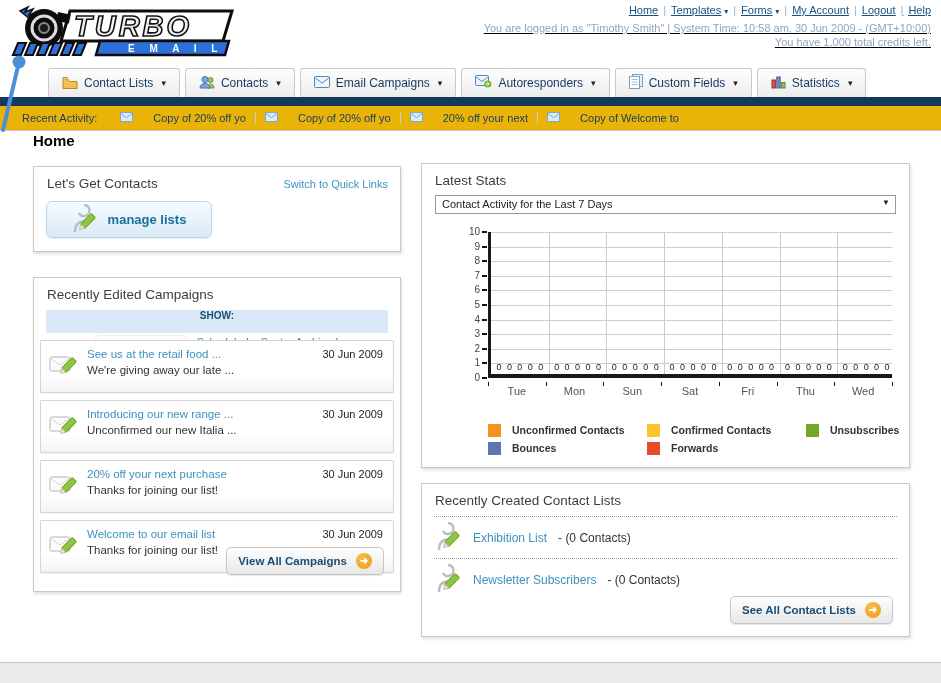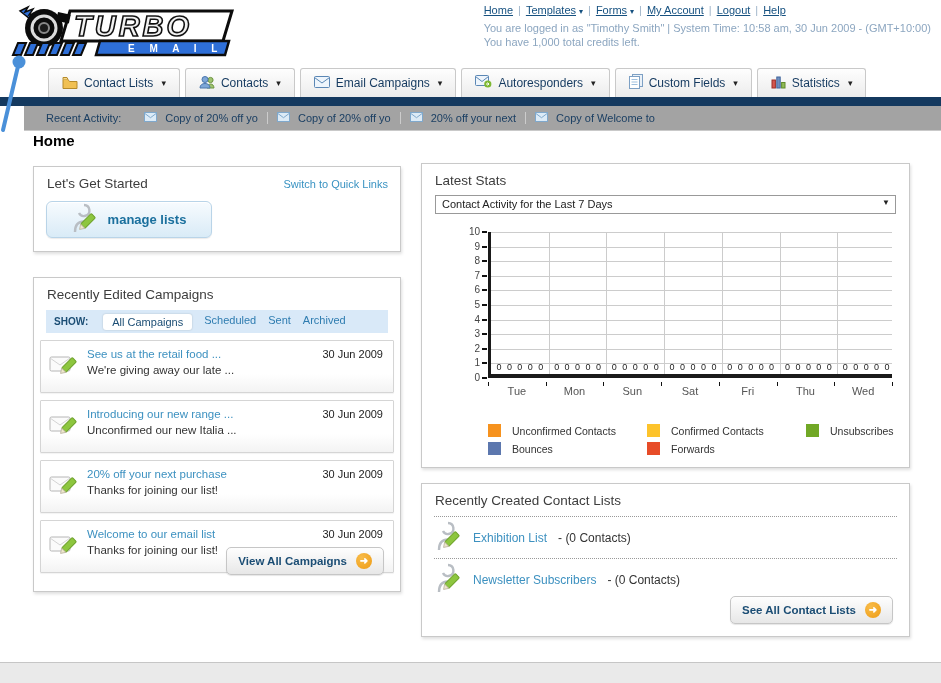--- a/index.html
+++ b/index.html
@@ -7,42 +7,42 @@
   body { font-family:"Liberation Sans", sans-serif; background:#fff; }
   .app { position:relative; width:941px; height:683px; overflow:hidden; background:#fff; }
 
   
   .deco-pin { position:absolute; left:0; top:52px; z-index:1; }
   .deco-dot { position:absolute; top:3px; right:-7px; width:16px; height:16px; border-radius:50%; background:#2f86c8; }
 
   
   .header { position:absolute; top:0; left:0; right:0; height:62px; background:#fff; }
   .logo { position:absolute; left:10px; top:3px; width:228px; height:56px; cursor:pointer; }
-  .header-right { position:absolute; top:4px; right:10px; text-align:left; font-size:11px; }
+  .header-right { position:absolute; top:4px; right:10px; text-align:right; font-size:11px;text-decoration:underline; }
   .top-links { color:#9db3c8; }
   .top-links a { color:#165180; text-decoration:underline; cursor:pointer; }
   .top-links .sep { color:#9db3c8; margin:0 5px; text-decoration:none; }
   .top-links .caret { font-size:8px; color:#165180; margin-left:3px; text-decoration:none; display:inline-block; }
   .login-info { margin-top:6px; color:#8ca6c0; }
   .credits-info { margin-top:2px; color:#8ca6c0; }
 
   
   .tabbar { position:absolute; left:20px; top:68px; height:29px; display:flex; gap:5px; z-index:2;padding-left:28px; }
   .tab { display:flex; align-items:center; gap:6px; height:29px; padding:0 13px;
          border:1px solid #c9c9c9; border-bottom:none; border-radius:3px 3px 0 0;
          background:linear-gradient(#fefefe,#ececec); font-size:12px; color:#14395f; cursor:pointer; white-space:nowrap; }
   .tab .caret { font-size:9px; color:#222; margin-left:2px; }
   .navy-bar { position:absolute; left:0; right:0; top:97px; height:9px; background:#14395f; }
 
   
-  .activity-bar { position:absolute; left:0; right:0; top:106px; height:25px; background:#a3a3a3;
-                  border-bottom:1px solid #c9c9c9; display:flex; align-items:center; padding-left:22px; font-size:11px;margin-left:24px; }
+  .activity-bar { position:absolute; left:0; right:0; top:106px; height:25px; background:#eab308;
+                  border-bottom:1px solid #c9c9c9; display:flex; align-items:center; padding-left:22px; font-size:11px; }
   .activity-label { color:#1b3f63; margin-right:14px; }
   .activity-items { display:flex; align-items:center; }
-  .activity-item { display:flex; align-items:center; gap:8px; padding:0 9px; color:#1b3f63; cursor:pointer; border-left:1px solid #ccc; }
+  .activity-item { display:flex; align-items:center; gap:20px; padding:0 9px; color:#1b3f63; cursor:pointer; border-left:1px solid #ccc; }
   .activity-item:first-child { border-left:none; }
 
   .page-title { position:absolute; left:33px; top:132px; font-size:15px; font-weight:bold; color:#000; }
 
   
   .panel { position:absolute; background:#fff; border:1px solid #c9c9c9; box-shadow:1px 2px 3px rgba(0,0,0,.13); }
   .panel-title { position:absolute; left:13px; top:9px; font-size:13.5px; color:#3d3d3d; }
   .panel-get-started { left:33px; top:166px; width:368px; height:86px; }
   .panel-campaigns   { left:33px; top:277px; width:368px; height:315px; }
   .panel-stats       { left:421px; top:163px; width:489px; height:305px; }
@@ -50,21 +50,21 @@
 
   .teal-link { position:absolute; right:12px; top:11px; font-size:11px; color:#3a93c2; cursor:pointer; }
 
   .gs-buttons { position:absolute; left:12px; top:34px; display:flex; gap:12px; }
   .gs-btn { width:166px; height:37px; display:flex; align-items:center; justify-content:center; gap:10px;
             background:linear-gradient(#f7fbfe,#d9ebf7); border:1px solid #b9d4e8; border-radius:6px;
             box-shadow:inset 0 1px 0 #fff, 0 1px 1px rgba(0,0,0,.08);
             color:#1a6f9d; font-weight:bold; font-size:13px; cursor:pointer; font-family:inherit; }
 
   .show-bar { position:absolute; left:12px; right:12px; top:32px; height:23px; background:#d9e9f8;
-              display:flex; align-items:center; gap:15px; padding:0 8px; }
+              display:flex; align-items:center; gap:15px; padding:0 8px;flex-direction:column; }
   .show-label { font-size:10px; font-weight:bold; color:#1b4d74; }
   .show-tab { font-size:11px; color:#2e7cb0; cursor:pointer; }
   .show-tab.active { background:#fff; border-radius:3px; padding:2px 9px; color:#1b4d74; box-shadow:0 0 2px rgba(0,0,0,.2); }
 
   .campaign-list { position:absolute; left:6px; right:6px; top:62px; }
   .c-card { position:relative; height:53px; margin-bottom:7px; border:1px solid #d5d5d5; border-radius:1px;
             background:linear-gradient(#ffffff 65%, #f3f3f3); box-shadow:0 1px 1px rgba(0,0,0,.05); }
   .c-icon { position:absolute; left:8px; top:9px; }
   .c-title { position:absolute; left:46px; top:7px; font-size:11.5px; color:#3d91c0; cursor:pointer; }
   .c-sub   { position:absolute; left:46px; top:23px; font-size:11.5px; color:#333; }
@@ -90,21 +90,21 @@
           border-left:3px solid #1a1a1a; border-bottom:4px solid #1a1a1a; }
   .gl-h { position:absolute; left:0; width:100%; height:1px; background:#ccc; }
   .gl-v { position:absolute; top:0; height:100%; width:1px; background:#ccc; }
   .ylab { position:absolute; left:0; width:34px; text-align:right; font-size:10px; color:#444; }
   .ytick { position:absolute; left:36px; width:5px; height:2px; background:#111; }
   .xtick { position:absolute; width:1px; height:4px; background:#111; top:156px; }
   .zgroup { position:absolute; bottom:2px; display:flex; justify-content:space-evenly; font-size:9px; color:#222; }
   .dlab { position:absolute; top:159px; text-align:center; font-size:11px; color:#555; }
 
   .legend { position:absolute; left:66px; top:260px; display:grid; grid-template-columns:159px 159px 150px; row-gap:5px; }
-  .legend-item { display:flex; align-items:flex-end; gap:11px; }
+  .legend-item { display:flex; align-items:flex-start; gap:11px;font-weight:bold; }
   .swatch { width:13px; height:13px; display:inline-block; }
   .legend-label { font-size:10.5px; color:#333; }
 
   
   .list-items { position:absolute; left:12px; right:12px; top:32px; }
   .list-row { display:flex; align-items:center; gap:11px; border-top:1px dotted #999; padding:4px 0 4px 2px; min-height:38px; font-size:12px; }
   .list-row a { color:#3d91c0; cursor:pointer; }
   .list-row .detail { color:#333; }
 
   .footer-strip { position:absolute; left:0; right:0; top:662px; height:21px; background:#eaeaea; border-top:1px solid #c6c6c6; }
@@ -235,21 +235,21 @@
               <path d="M0.5 1.2 l6 4.5 6-4.5" fill="none" stroke="#7fa8cc"></path>
             </svg></span>
           <span>Copy of Welcome to</span>
         </span>
       </div>
   </div>
 
   <h1 class="page-title">Home</h1>
 
   <section class="panel panel-get-started">
-    <span class="panel-title">Let's Get Started</span>
+    <span class="panel-title">Let's Get Contacts</span>
     <a class="teal-link">Switch to Quick Links</a>
     <div class="gs-buttons" id="gsButtons">
         <button class="gs-btn">
           <span><svg width="26" height="30" viewBox="0 0 26 30">
               <path d="M12 2 a5.5 5.5 0 1 1 -5 8" fill="none" stroke="#b9bec4" stroke-width="2.4"></path>
               <path d="M3 29 c0-7 3.5-10.5 9-10.5 2 0 3.7.5 5 1.4" fill="none" stroke="#b9bec4" stroke-width="2.4"></path>
               <g transform="rotate(-45 15 19)">
                 <rect x="9" y="16" width="15" height="6" rx="1" fill="#8dc63f" stroke="#6fa32b"></rect>
                 <polygon points="9,16 4.5,19 9,22" fill="#efe7cd" stroke="#b9b29f" stroke-width="0.8"></polygon>
               </g>

